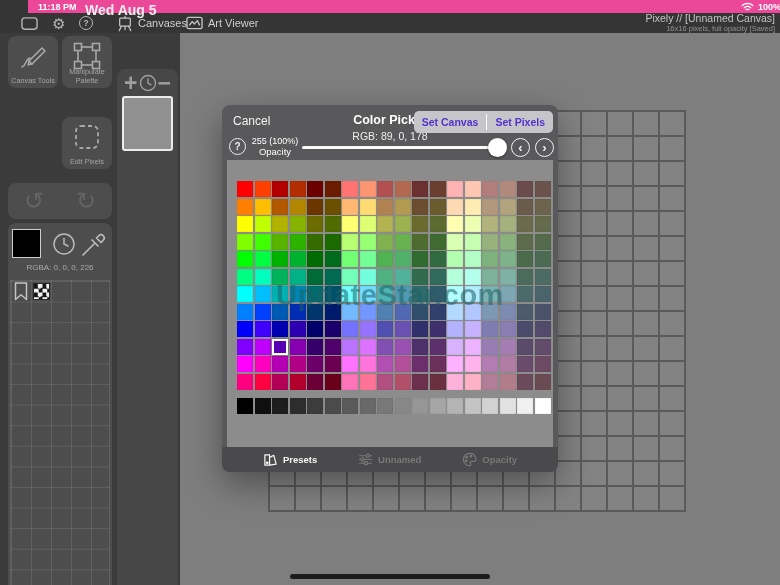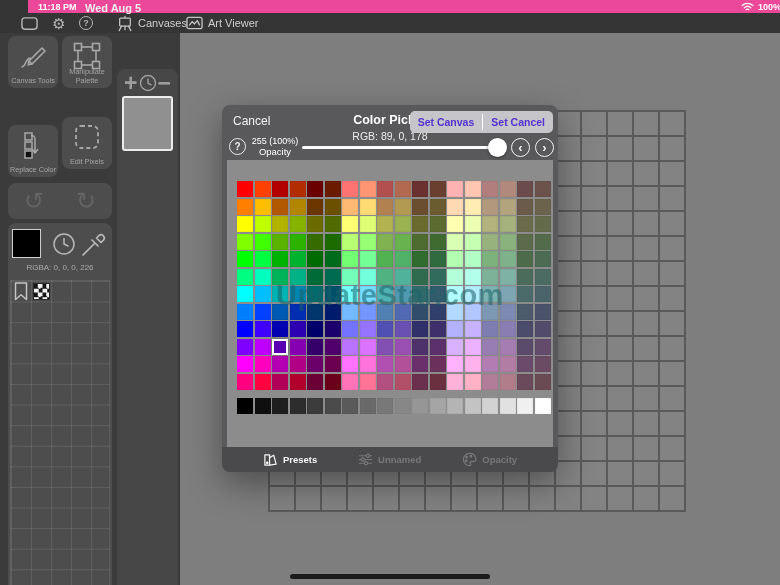--- a/index.html
+++ b/index.html
@@ -4,21 +4,21 @@
 <style>
   * { margin:0; padding:0; box-sizing:border-box; }
   body { background:#555; }
   .screen { position:relative; width:780px; height:585px; overflow:hidden;
             background:#7E7E7E; font-family:"Liberation Sans", sans-serif; }
 
   
   .topbar { position:absolute; left:0; top:0; width:780px; height:33px; background:#353535; }
   .status-row { position:absolute; left:0; top:0; width:780px; height:13px; background:#ec4899;margin-left:28px; }
   .st-time { position:absolute; left:10px; top:2px; font-size:9px; font-weight:bold; color:#FFF; }
-  .st-date { position:absolute; left:57px; top:2px; font-size:11px; font-weight:bold; color:#EDEDED; }
+  .st-date { position:absolute; left:57px; top:2px; font-size:14px; font-weight:bold; color:#EDEDED; }
   .st-right { position:absolute; right:6px; top:1px; height:12px; display:flex; align-items:center; gap:4px; }
   .st-batt-pct { font-size:9px; font-weight:bold; color:#FFF; }
   .battery { position:relative; width:17px; height:8px; border:1px solid #CFCFCF; border-radius:2px; }
   .battery .fill { position:absolute; left:1px; top:1px; bottom:1px; width:13px; background:#FFF; border-radius:1px; }
   .battery:after { content:""; position:absolute; right:-3px; top:2px; width:2px; height:3px; background:#CFCFCF; border-radius:0 1px 1px 0; }
   .tb-item { position:absolute; top:13px; height:20px; display:flex; align-items:center; gap:5px; color:#C9C9C9; }
   .tb-label { font-size:11px; color:#CFCFCF; }
   .tb-gear { font-size:15px; color:#B5B5B5; line-height:1; }
   .help-circle { width:14px; height:14px; border:1.4px solid #B5B5B5; border-radius:50%;
                  display:flex; align-items:center; justify-content:center;
@@ -157,20 +157,24 @@
     <div class="tb-item" style="left:186px;">
       <span>
         <svg width="17" height="14" viewBox="0 0 18 14" fill="none" stroke="#C4C4C4" stroke-width="1.4" stroke-linejoin="round">
           <rect x="1" y="1" width="16" height="12" rx="2"></rect>
           <path d="M3.5 9.5 L6.5 5.5 L9 8 L12 4.5 L14.5 9.5"></path>
         </svg>
       </span>
       <span class="tb-label">Art Viewer</span>
     </div>
 
+    <div class="app-title-block">
+      <div class="app-title">Pixely // [Unnamed Canvas]</div>
+      <div class="app-subtitle">16x16 pixels, full opacity [Saved]</div>
+    </div>
   </div>
 
   <div class="leftzone">
 
     <div class="tool-btn" style="left:8px; top:3px;">
       <span class="t-icon">
         <svg width="30" height="32" viewBox="0 0 30 32" fill="none" stroke="#A8A8A8" stroke-width="1.6" stroke-linecap="round">
           <path d="M4 27 C 9 25 7 19 12 18"></path>
           <path d="M11 21 L24 8 L27 11 L14 24 Z" stroke-linejoin="round"></path>
           <path d="M11 21 L10.3 24.7 L14 24"></path>
@@ -185,32 +189,20 @@
           <rect x="7" y="7" width="18" height="18"></rect>
           <rect x="3.5" y="3.5" width="7" height="7" fill="#4D4D4D"></rect>
           <rect x="21.5" y="3.5" width="7" height="7" fill="#4D4D4D"></rect>
           <rect x="3.5" y="21.5" width="7" height="7" fill="#4D4D4D"></rect>
           <rect x="21.5" y="21.5" width="7" height="7" fill="#4D4D4D"></rect>
         </svg>
       </span>
       <span class="t-label">Manipulate Palette</span>
     </div>
 
-    <div class="tool-btn" style="left:8px; top:92px;">
-      <span class="t-icon">
-        <svg width="30" height="32" viewBox="0 0 30 32" fill="none" stroke="#A8A8A8" stroke-width="1.5">
-          <rect x="7" y="4" width="7" height="7"></rect>
-          <rect x="7" y="13" width="7" height="7"></rect>
-          <rect x="7" y="22" width="7" height="7" fill="#111"></rect>
-          <path d="M17 23 V10 a3.5 3.5 0 0 0 -3.5 -3.5" stroke-linecap="round"></path>
-          <path d="M14.5 20.5 L17 24 L19.5 20.5" stroke-linecap="round" stroke-linejoin="round"></path>
-        </svg>
-      </span>
-      <span class="t-label">Replace Color</span>
-    </div>
 
     <div class="tool-btn" style="left:62px; top:84px;">
       <span class="t-icon">
         <svg width="32" height="32" viewBox="0 0 32 32" fill="none" stroke="#A8A8A8" stroke-width="1.8" stroke-dasharray="4 3">
           <rect x="5" y="5" width="22" height="22" rx="5"></rect>
         </svg>
       </span>
       <span class="t-label">Edit Pixels</span>
     </div>
 
@@ -261,21 +253,21 @@
   <div class="canvas-grid"></div>
   <div class="home-indicator"></div>
 
   <div class="modal">
     <span class="m-cancel">Cancel</span>
     <div class="m-title">Color Picker</div>
     <div class="m-rgb">RGB: 89, 0, 178</div>
     <div class="segctl">
       <span class="seg">Set Canvas</span>
       <span class="seg-divider"></span>
-      <span class="seg">Set Cancel</span>
+      <span class="seg">Set Pixels</span>
     </div>
 
     <div class="m-help">?</div>
     <div class="m-opacity">
       <div class="l1">255 (100%)</div>
       <div class="l2">Opacity</div>
     </div>
     <div class="slider-track"></div>
     <div class="slider-thumb"></div>
     <div class="nav-circle nav-prev">‹</div>

